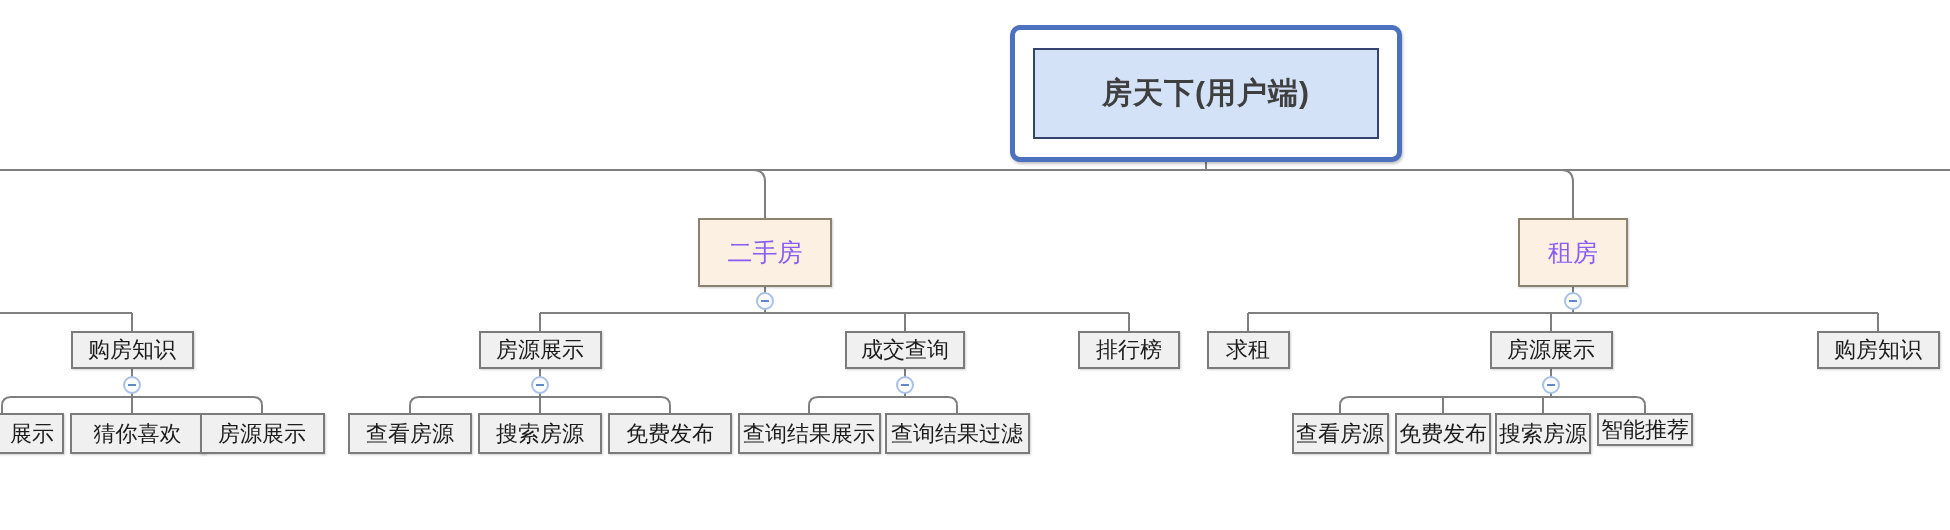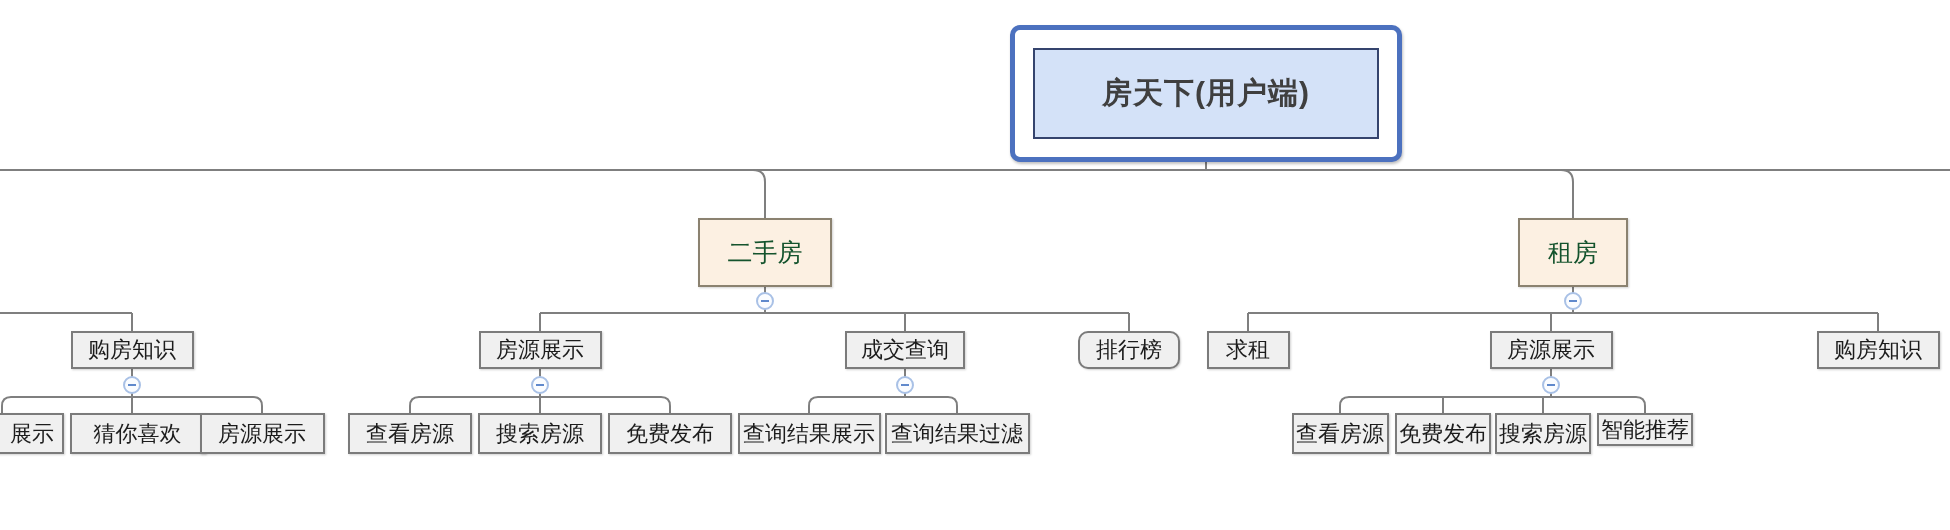--- a/index.html
+++ b/index.html
@@ -9,21 +9,21 @@
   }
   svg.edges{position:absolute;left:0;top:0;z-index:0;}
   svg.edges path{stroke:#7f7f7f;stroke-width:2;fill:none;}
   .node{
     position:absolute;z-index:2;box-sizing:border-box;
     display:flex;align-items:center;justify-content:center;
     background:#f0f0f0;border:2px solid #7b7b7b;color:#1c1c1c;
     box-shadow:1px 1px 2px rgba(0,0,0,0.18);
     white-space:nowrap;line-height:1;
   }
-  .node.branch{background:#fcf0e2;border-color:#8b8270;color:#14532d;}
+  .node.branch{background:#fcf0e2;border-color:#8b8270;color:#8b5cf6;}
   .node.clip-left{justify-content:flex-end;padding-right:8px;}
   .root-outer{
     position:absolute;z-index:2;box-sizing:border-box;
     border:5px solid #4c71bf;border-radius:10px;background:#ffffff;
     padding:18px;box-shadow:1px 2px 3px rgba(0,0,0,0.25);
   }
   .root-inner{
     box-sizing:border-box;width:100%;height:100%;
     border:2px solid #35446e;background:#d4e2f8;
     display:flex;align-items:center;justify-content:center;
@@ -77,21 +77,21 @@
   <div class="root-outer" id="rootNode" style="left: 1010px; top: 25px; width: 392px; height: 137px;">
     <div class="root-inner">
       <span>房天下(用户端)</span>
     </div>
   </div>
 <div class="node branch" style="left: 698px; top: 218px; width: 134px; height: 69px; font-size: 25px;">二手房</div>
     <div class="node branch" style="left: 1518px; top: 218px; width: 110px; height: 69px; font-size: 25px; font-family: Liberation Serif, serif;">租房</div>
     <div class="node sub" style="left: 70.5px; top: 331px; width: 123px; height: 38px; font-size: 22px;">购房知识</div>
     <div class="node sub" style="left: 478.5px; top: 331px; width: 123px; height: 38px; font-size: 22px;">房源展示</div>
     <div class="node sub" style="left: 845px; top: 331px; width: 120px; height: 38px; font-size: 22px;">成交查询</div>
-    <div class="node sub" style="left: 1078px; top: 331px; width: 102px; height: 38px; font-size: 22px; border-radius: 10px;">排行榜</div>
+    <div class="node sub" style="left: 1078px; top: 331px; width: 102px; height: 38px; font-size: 22px;">排行榜</div>
     <div class="node sub" style="left: 1206.5px; top: 331px; width: 83px; height: 38px; font-size: 22px;">求租</div>
     <div class="node sub" style="left: 1489.5px; top: 331px; width: 123px; height: 38px; font-size: 22px;">房源展示</div>
     <div class="node sub" style="left: 1816.5px; top: 331px; width: 123px; height: 38px; font-size: 22px;">购房知识</div>
     <div class="node leaf clip-left" style="left: -60px; top: 413px; width: 124px; height: 41px; font-size: 22px;">展示</div>
     <div class="node leaf" style="left: 69.5px; top: 413px; width: 136px; height: 41px; font-size: 22px;">猜你喜欢</div>
     <div class="node leaf" style="left: 199.5px; top: 413px; width: 125px; height: 41px; font-size: 22px;">房源展示</div>
     <div class="node leaf" style="left: 348px; top: 413px; width: 124px; height: 41px; font-size: 22px;">查看房源</div>
     <div class="node leaf" style="left: 478px; top: 413px; width: 124px; height: 41px; font-size: 22px;">搜索房源</div>
     <div class="node leaf" style="left: 608px; top: 413px; width: 124px; height: 41px; font-size: 22px;">免费发布</div>
     <div class="node leaf" style="left: 737.5px; top: 413px; width: 143px; height: 41px; font-size: 22px;">查询结果展示</div>

